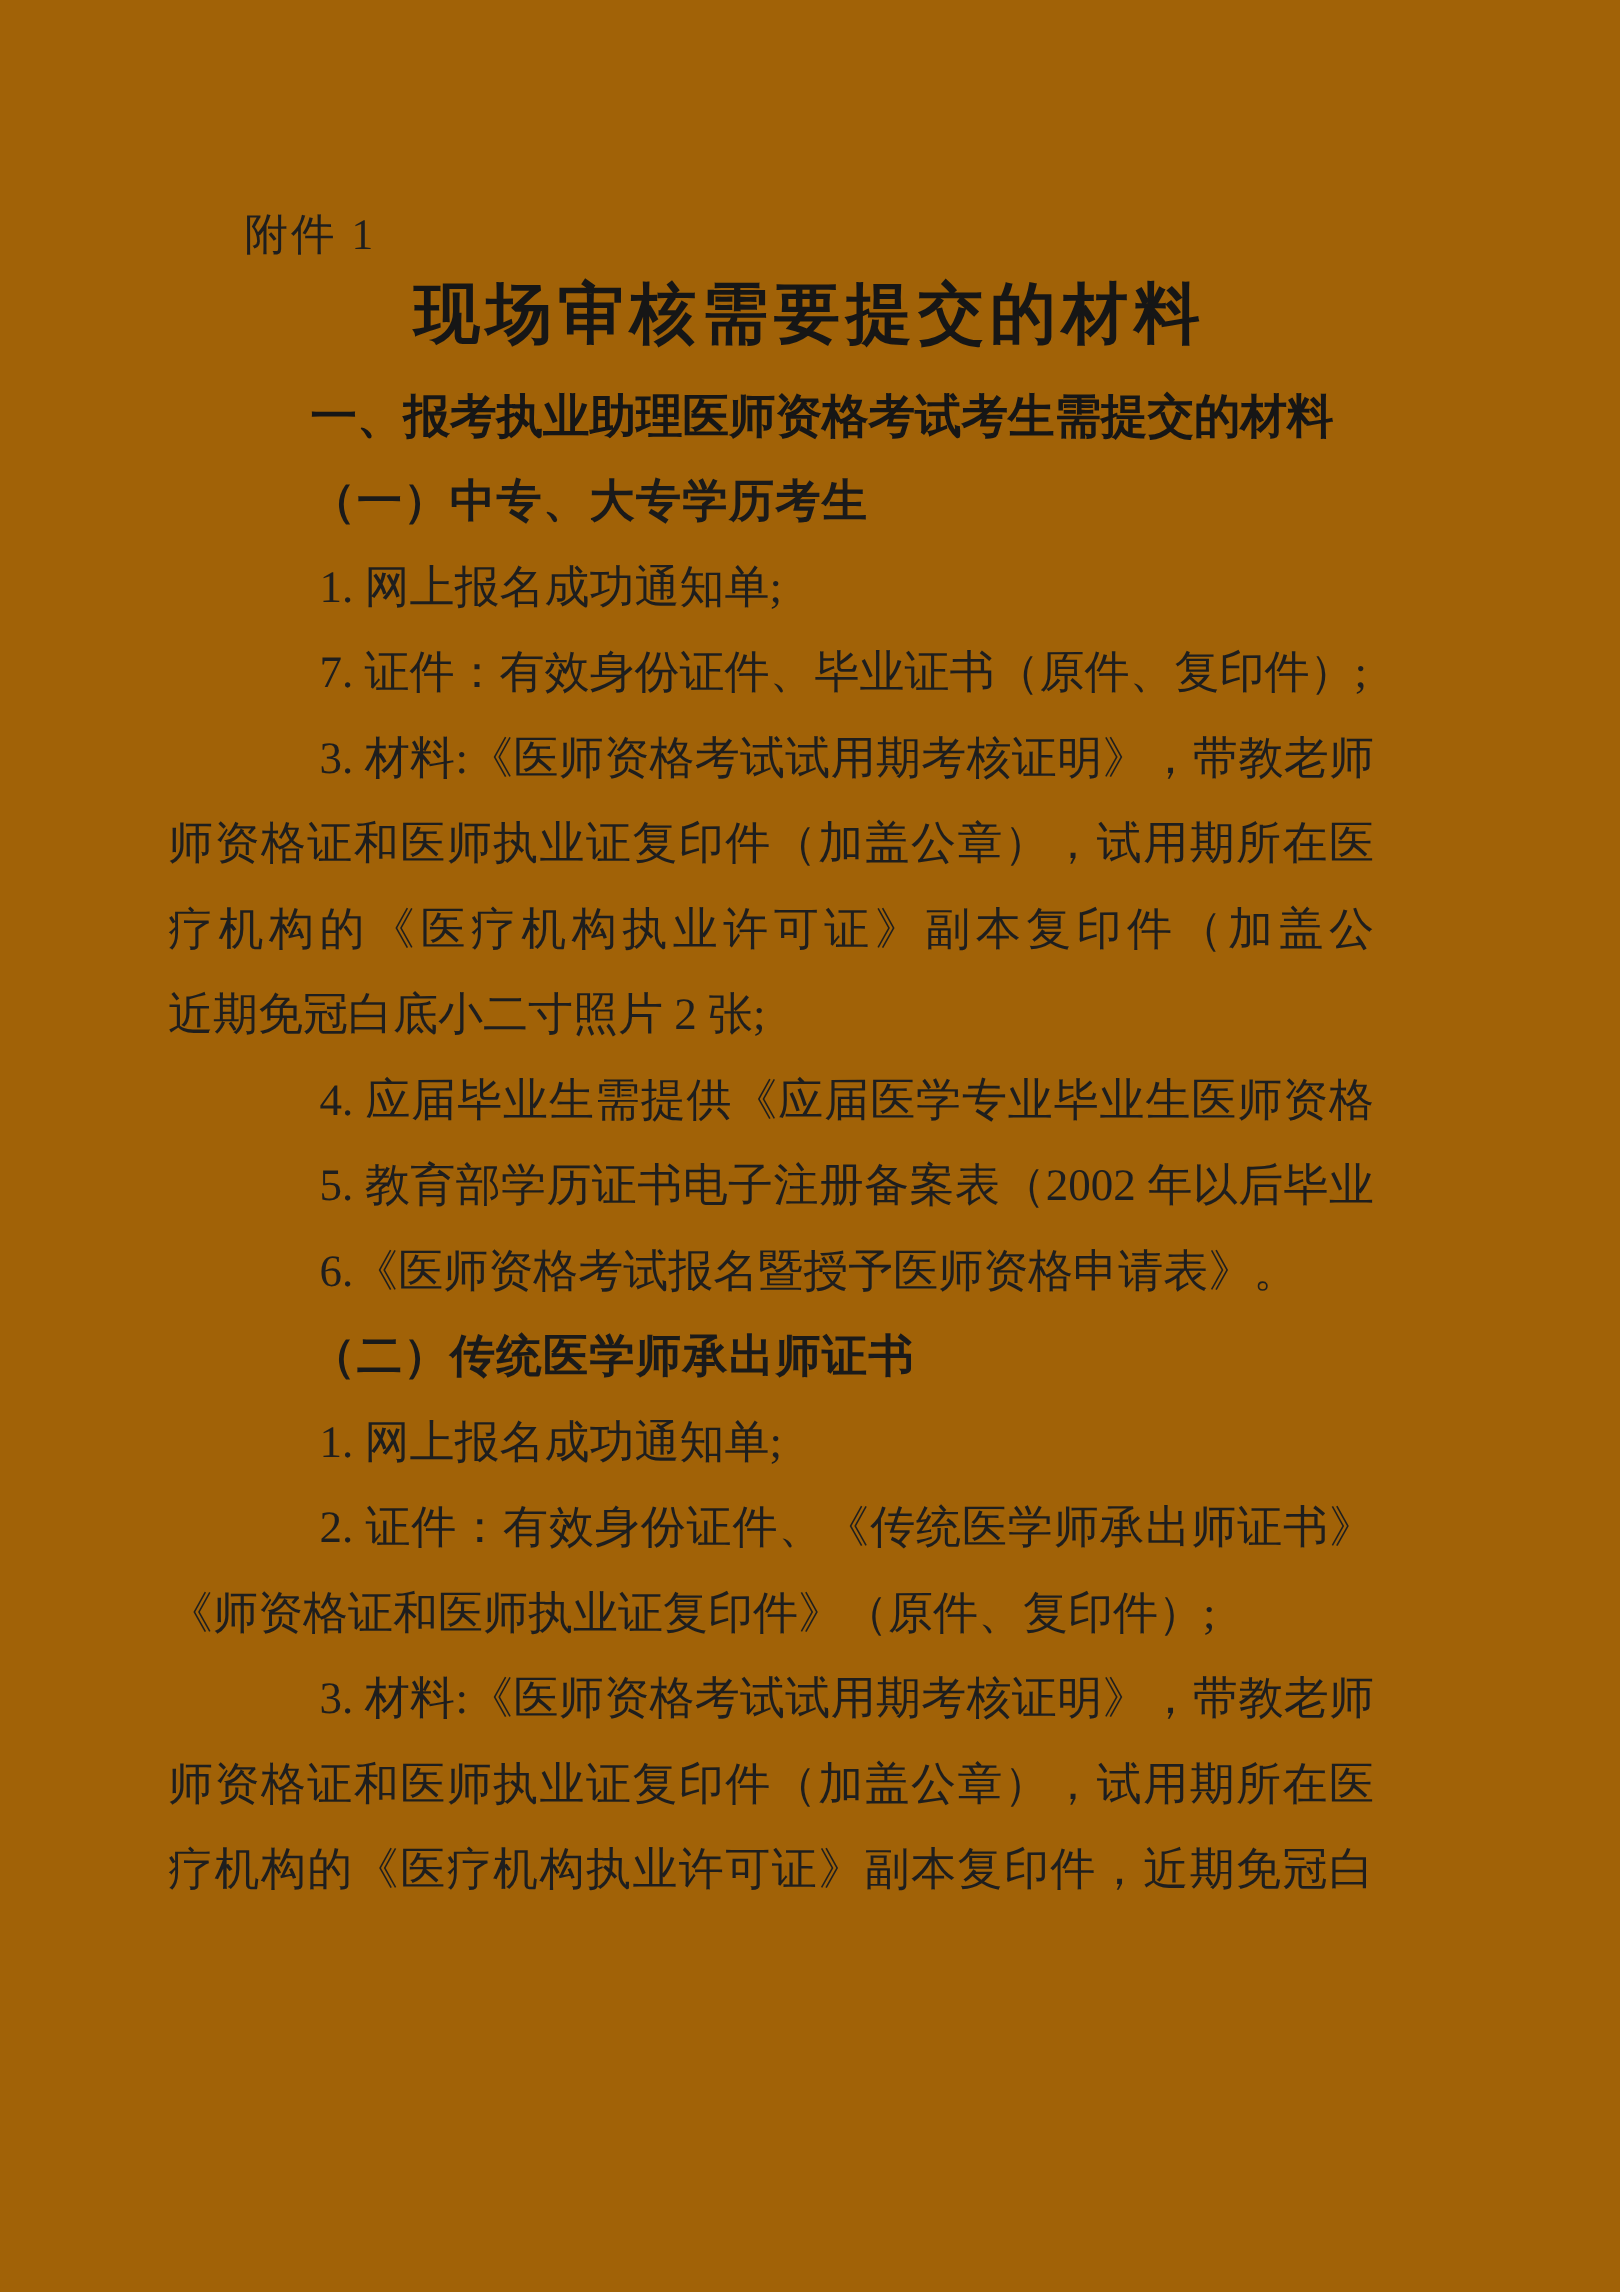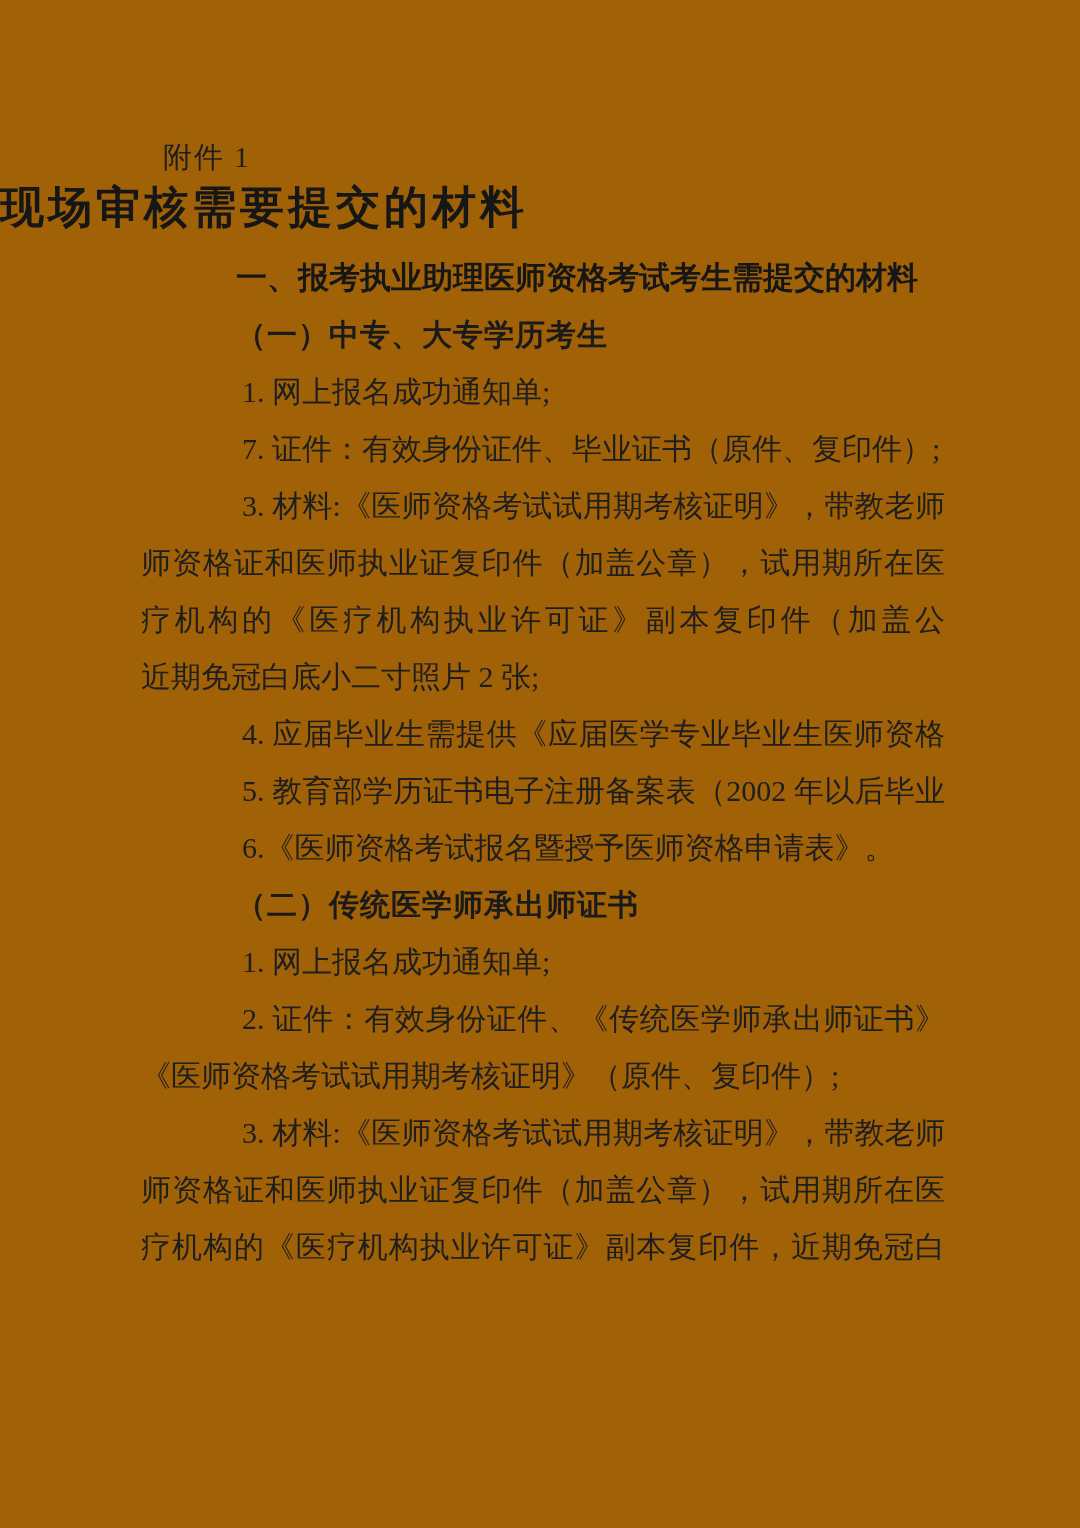--- a/index.html
+++ b/index.html
@@ -11,31 +11,30 @@
     font-family:"Liberation Serif",serif;
     overflow:hidden;
   }
   .attach{
     position:absolute;left:163px;top:138px;
     font-size:29px;line-height:38px;
     letter-spacing:2px;
   }
   .doc-title{
     position:absolute;left:0;top:184px;width:1080px;
-    text-align:left;
-    font-family:Liberation Mono, monospace;
+    text-align:center;
+    font-family:Liberation Sans, sans-serif;
     font-weight:bold;
     font-size:44px;line-height:52px;
     letter-spacing:4px;
     color:#161616;
   }
   .flow{
     position:absolute;left:112px;top:249px;width:804px;
     font-size:30px;
-    margin-left:29px;
   }
   .line{
     height:57px;line-height:57px;
     overflow:hidden;
     text-align:left;
   }
   
   .j{text-align:justify;text-align-last:justify;}
   
   .ind{text-indent:101px;}
@@ -76,19 +75,19 @@
     <div class="line j">疗机构的《医疗机构执业许可证》副本复印件（加盖公章），</div>
     <div class="line">近期免冠白底小二寸照片 2 张;</div>
     <div class="line ind j">4. 应届毕业生需提供《应届医学专业毕业生医师资格考</div>
     <div class="line ind j">5. 教育部学历证书电子注册备案表（2002 年以后毕业的</div>
     <div class="line ind">6.《医师资格考试报名暨授予医师资格申请表》。</div>
 
     <div class="line sub-heading">（二）传统医学师承出师证书</div>
 
     <div class="line ind">1. 网上报名成功通知单;</div>
     <div class="line ind j">2. 证件：有效身份证件、《传统医学师承出师证书》和</div>
-    <div class="line">《医师资格考试试用期考核证明》（原件、复印件）;</div>
+    <div class="line">《师资格证和医师执业证复印件》（原件、复印件）;</div>
     <div class="line ind j">3. 材料:《医师资格考试试用期考核证明》，带教老师医</div>
     <div class="line j">师资格证和医师执业证复印件（加盖公章），试用期所在医</div>
     <div class="line j">疗机构的《医疗机构执业许可证》副本复印件，近期免冠白</div>
 
   </div>
 </div>
 
 </body></html>

